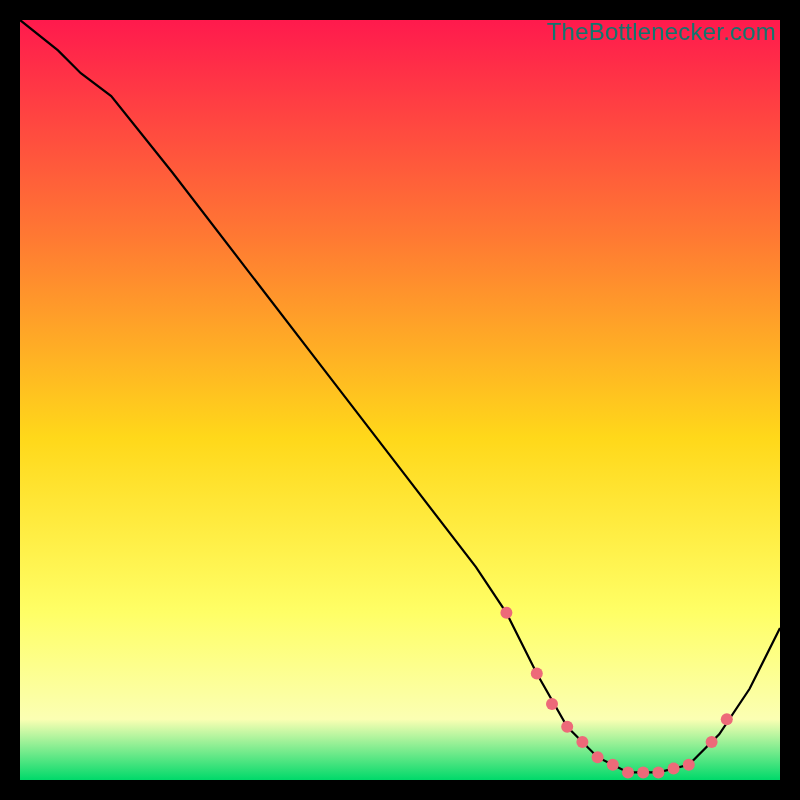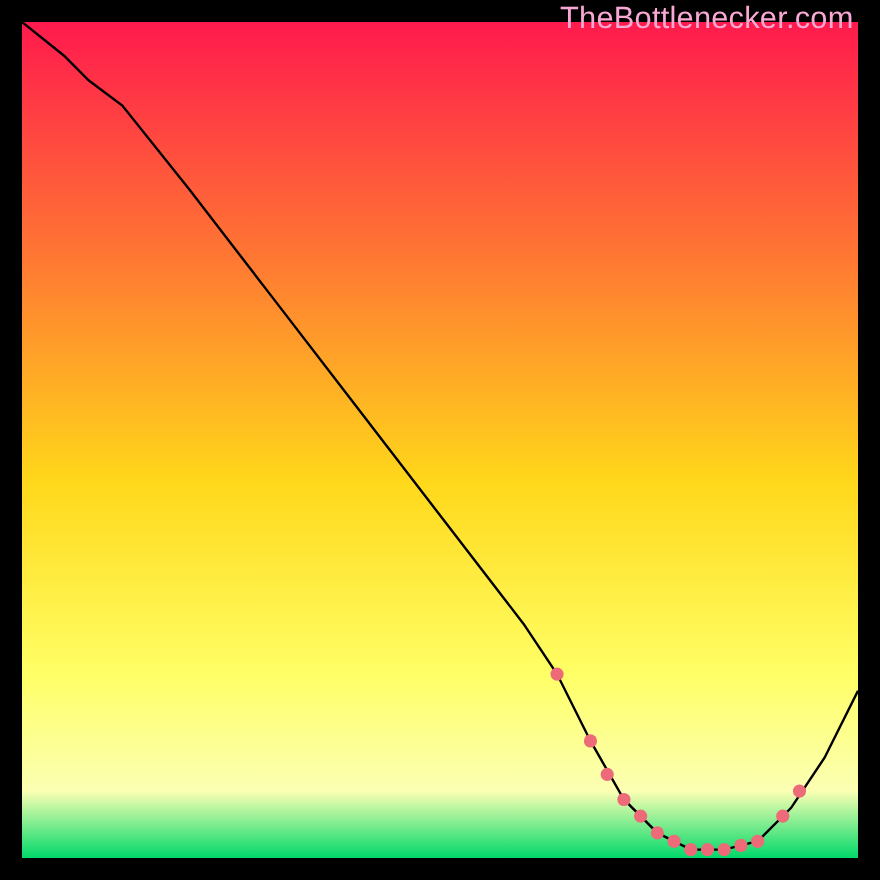--- a/index.html
+++ b/index.html
@@ -21,24 +21,24 @@
   }
   .plot {
     position: absolute;
     left: 0;
     top: 0;
     width: 760px;
     height: 760px;
   }
   .watermark {
     position: absolute;
-    top: 0;
+    top: 18px;
     right: 24px;
-    color: #f9a8d4;
-    font-size: 28px;
+    color: #0f766e;
+    font-size: 24px;
     font-weight: 500;
     letter-spacing: 0.2px;
   }
   svg { display: block; }
 </style>
 </head>
 <body>
 
 <div class="frame">
   <svg class="plot" viewBox="0 0 760 760">

